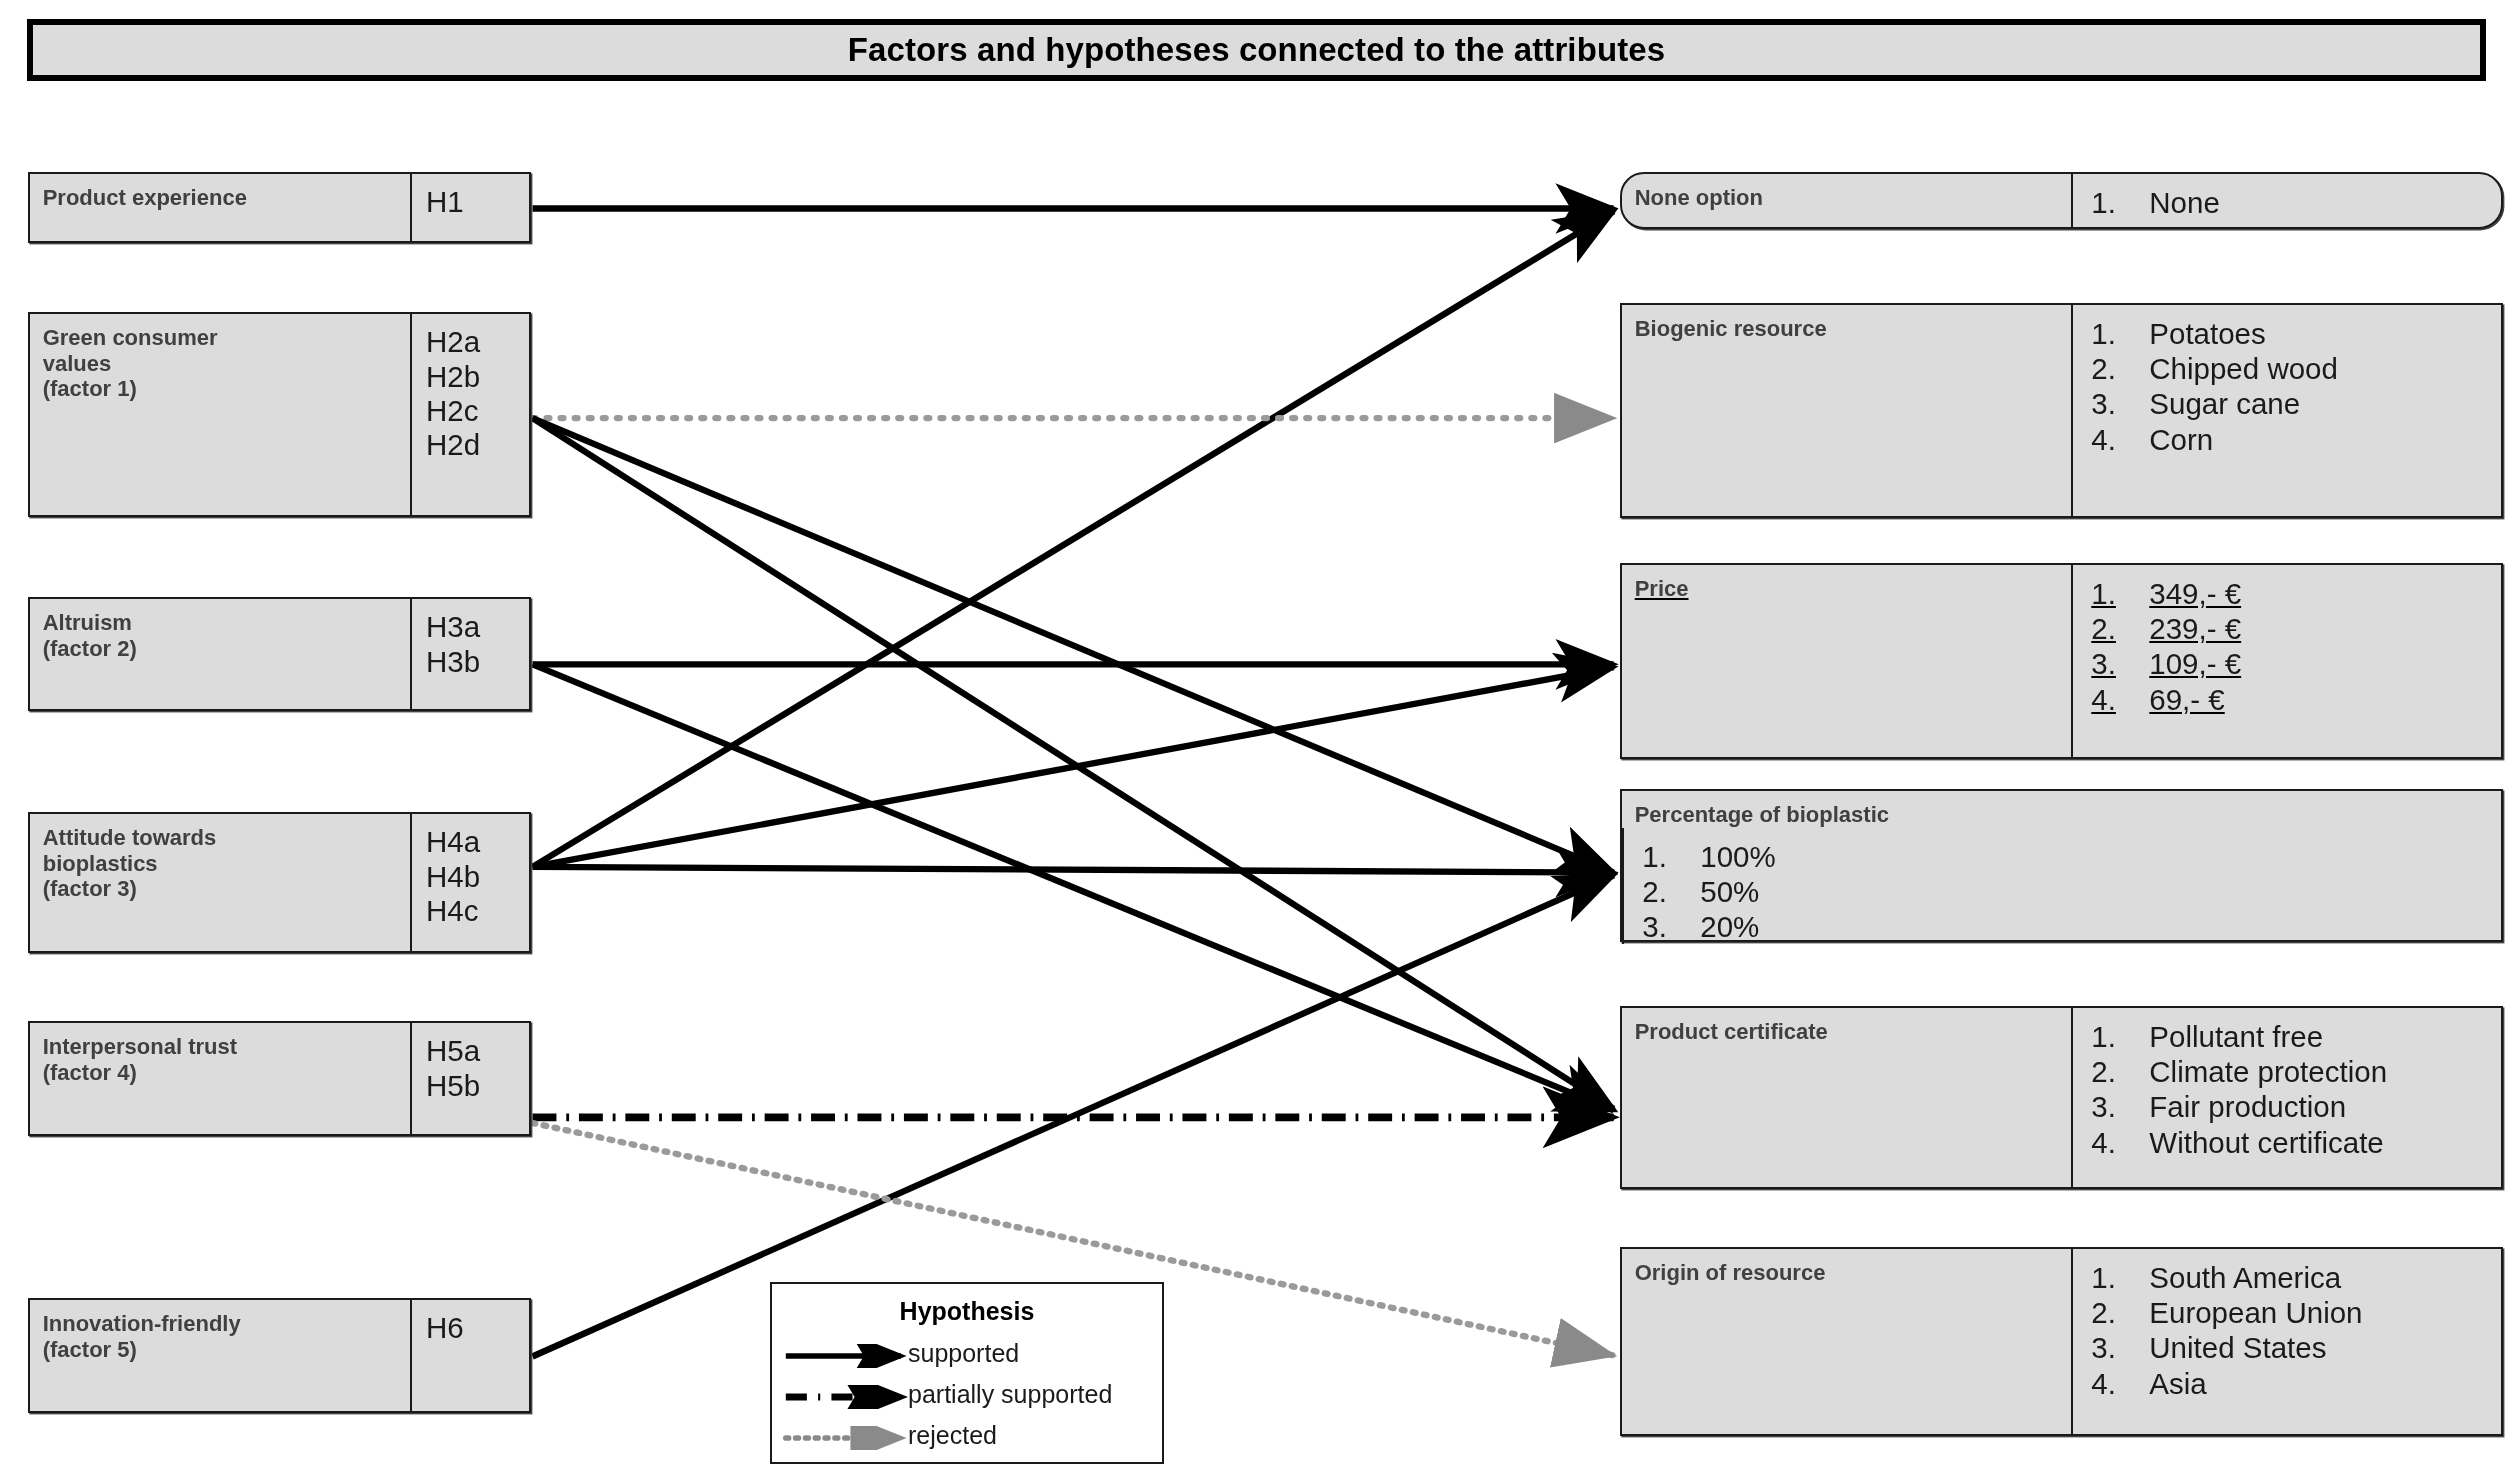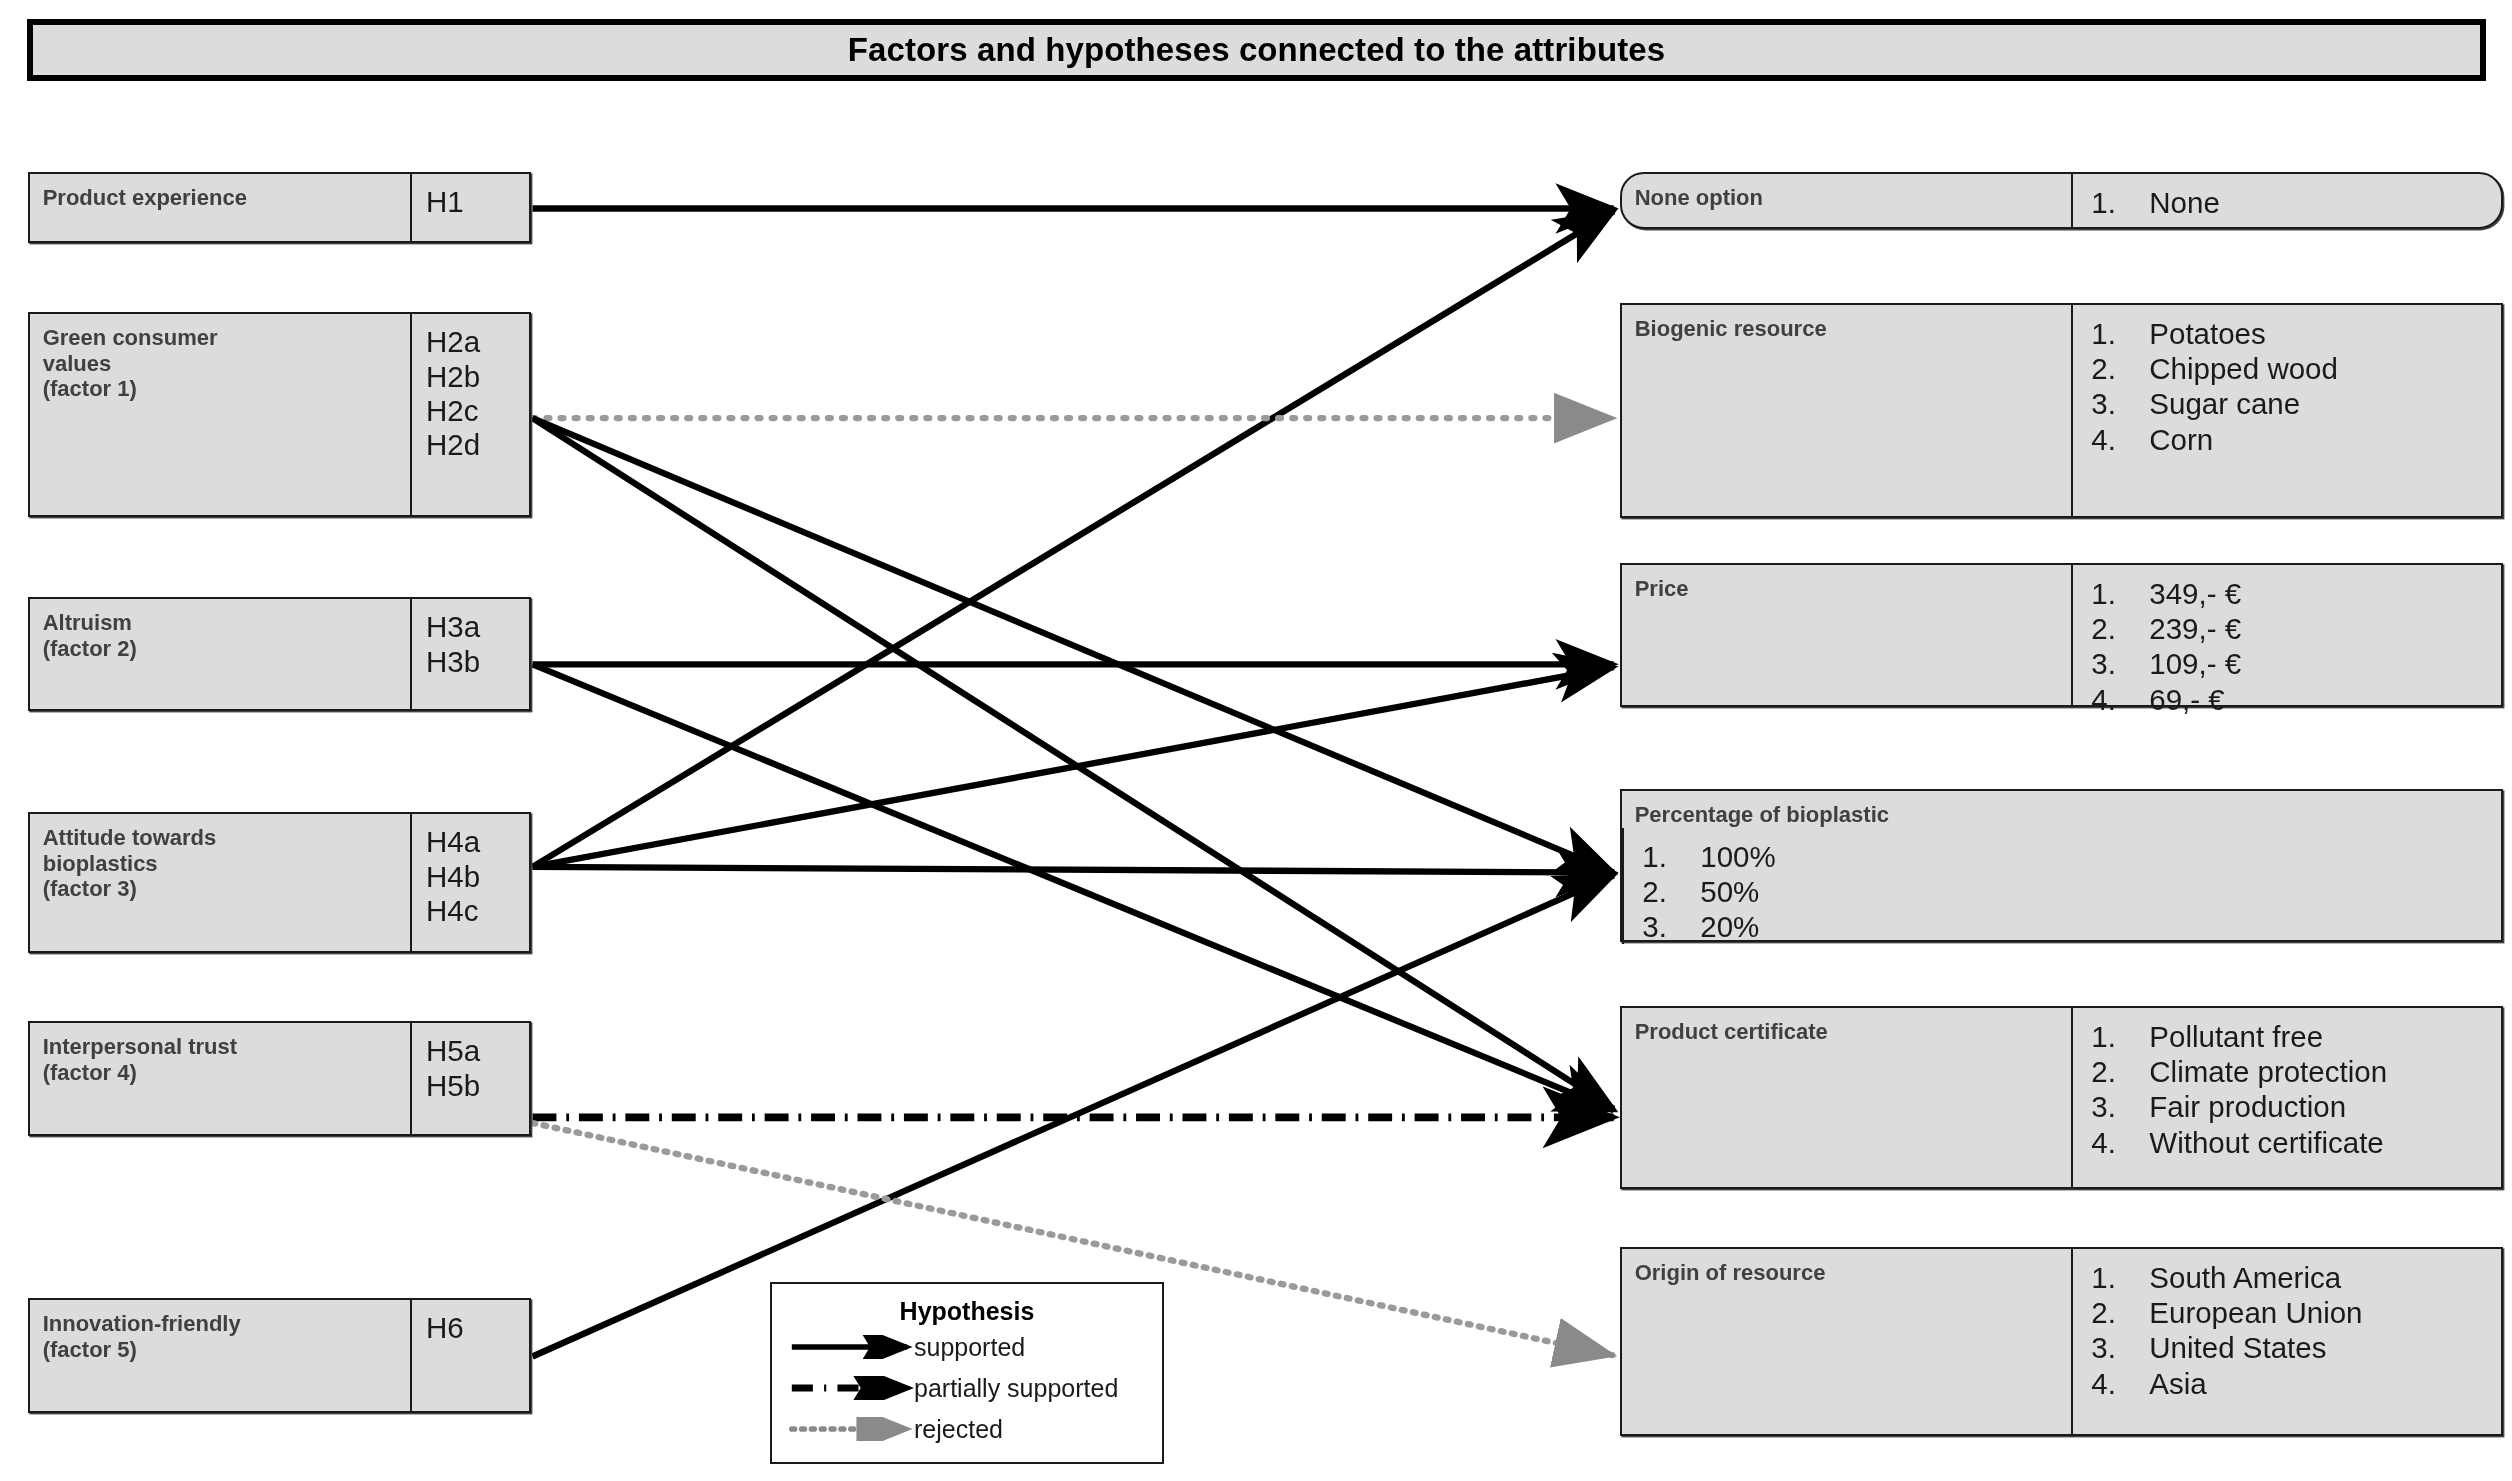--- a/index.html
+++ b/index.html
@@ -38,21 +38,21 @@
   .opt .num{width:58px;flex:0 0 58px;}
 
   
   #legend{
     position:absolute;left:770px;top:1282px;width:394px;height:182px;
     background:#fff;border:2.8px solid #1a1a1a;box-sizing:border-box;z-index:20;
     padding:8.4px 0 0 0;
   }
   #legend .lg-title{font-size:25px;font-weight:bold;text-align:center;
                     color:#000;margin:4.2px 0 1.4px 0;}
-  #legend .lg-row{display:flex;align-items:center;height:41px;padding-left:17px;}
+  #legend .lg-row{display:flex;align-items:flex-end;height:41px;padding-left:11px;}
   #legend .lg-sample{width:125px;flex:0 0 125px;height:24px;position:relative;}
   #legend .lg-text{font-size:25px;color:#1a1a1a;white-space:nowrap;}
 
   svg#wires{position:absolute;left:0;top:0;width:2512px;height:1482px;z-index:1;}
 </style>
 </head>
 <body>
 
 <div id="title-bar">
   <span class="t">Factors and hypotheses connected to the attributes</span>
@@ -202,21 +202,21 @@
       <span class="num">3.</span>
       <span>Sugar cane</span>
       </div>
     <div class="opt">
       <span class="num">4.</span>
       <span>Corn</span>
       </div>
   </div>
 </div>
 
-<div class="box rbox" style="top:563px;height:144px;">
+<div class="box rbox" style="top:563px;height:196px;text-decoration:underline;">
   <div class="cellA">
     <div class="lbl">Price</div>
   </div>
   <div class="cellB">
     <div class="opt">
       <span class="num">1.</span>
       <span>349,- €</span>
       </div>
     <div class="opt">
       <span class="num">2.</span>

